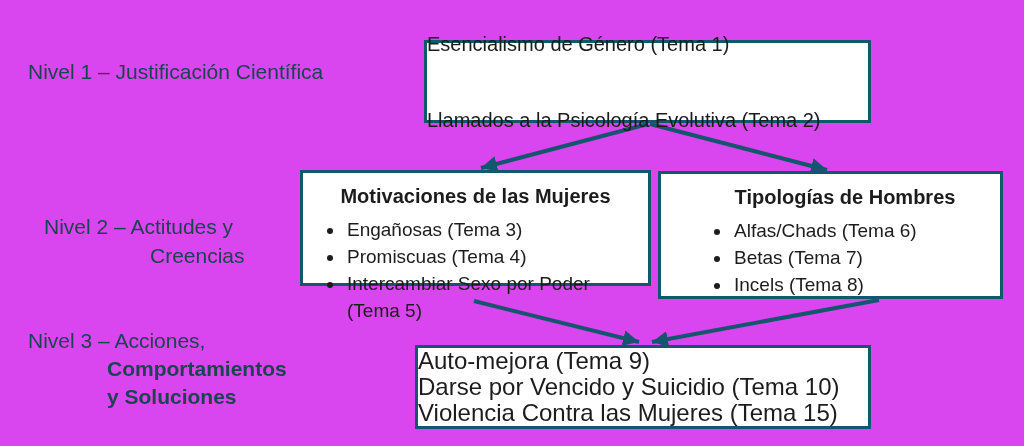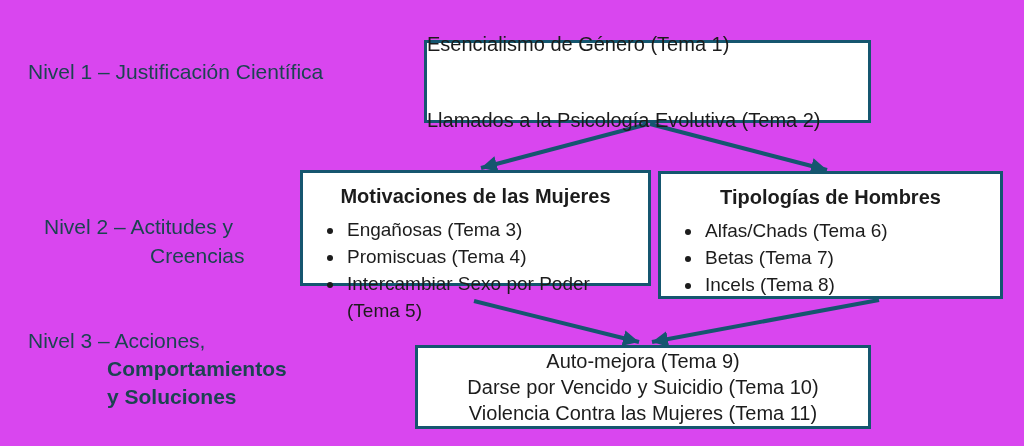--- a/index.html
+++ b/index.html
@@ -19,24 +19,24 @@
   .lvl3 { left:28px; top:327px; line-height:28px; }
   .lvl3 .line2, .lvl3 .line3 { margin-left:79px;font-weight:bold; }
   .box {
     position:absolute; background:#ffffff; border:3px solid var(--accent);
     box-sizing:border-box; color:var(--ink);
   }
   .box-l1 { left:424px; top:40px; width:447px; height:83px;
     display:flex; flex-direction:column; justify-content:center;
     text-align:left; font-size:20px; line-height:28px;gap:48px; }
   .box-l2-left  { left:300px; top:170px; width:351px; height:116px; }
-  .box-l2-right { left:658px; top:171px; width:345px; height:128px; }
+  .box-l2-right { left:658px; top:171px; width:345px; height:128px;padding-left:29px; }
   .box-l3 { left:415px; top:345px; width:456px; height:84px;
     display:flex; flex-direction:column; justify-content:center;
-    text-align:center; font-size:20px; line-height:26px; }
+    text-align:left; font-size:24px; line-height:26px; }
   .box-title {
     text-align:center; font-weight:700; font-size:20px; margin-top:12px;
   }
   .bullets {
     margin:8px 0 0 4px; padding:0 6px 0 38px; font-size:19px; line-height:27px;
   }
   .bullets li { padding-left:2px; }
   .arrows { position:absolute; left:0; top:0; pointer-events:none; }
   .arrows line { stroke:var(--accent); stroke-width:4; }
   .arrows .head { fill:var(--accent); }
@@ -92,16 +92,16 @@
     <ul class="bullets">
       <li>Alfas/Chads (Tema 6)</li>
       <li>Betas (Tema 7)</li>
       <li>Incels (Tema 8)</li>
     </ul>
   </div>
 
   <div class="box box-l3">
     <div>Auto-mejora (Tema 9)</div>
     <div>Darse por Vencido y Suicidio (Tema 10)</div>
-    <div>Violencia Contra las Mujeres (Tema 11)</div>
+    <div>Violencia Contra las Mujeres (Tema 15)</div>
   </div>
 
 </div>
 
 </body></html>

